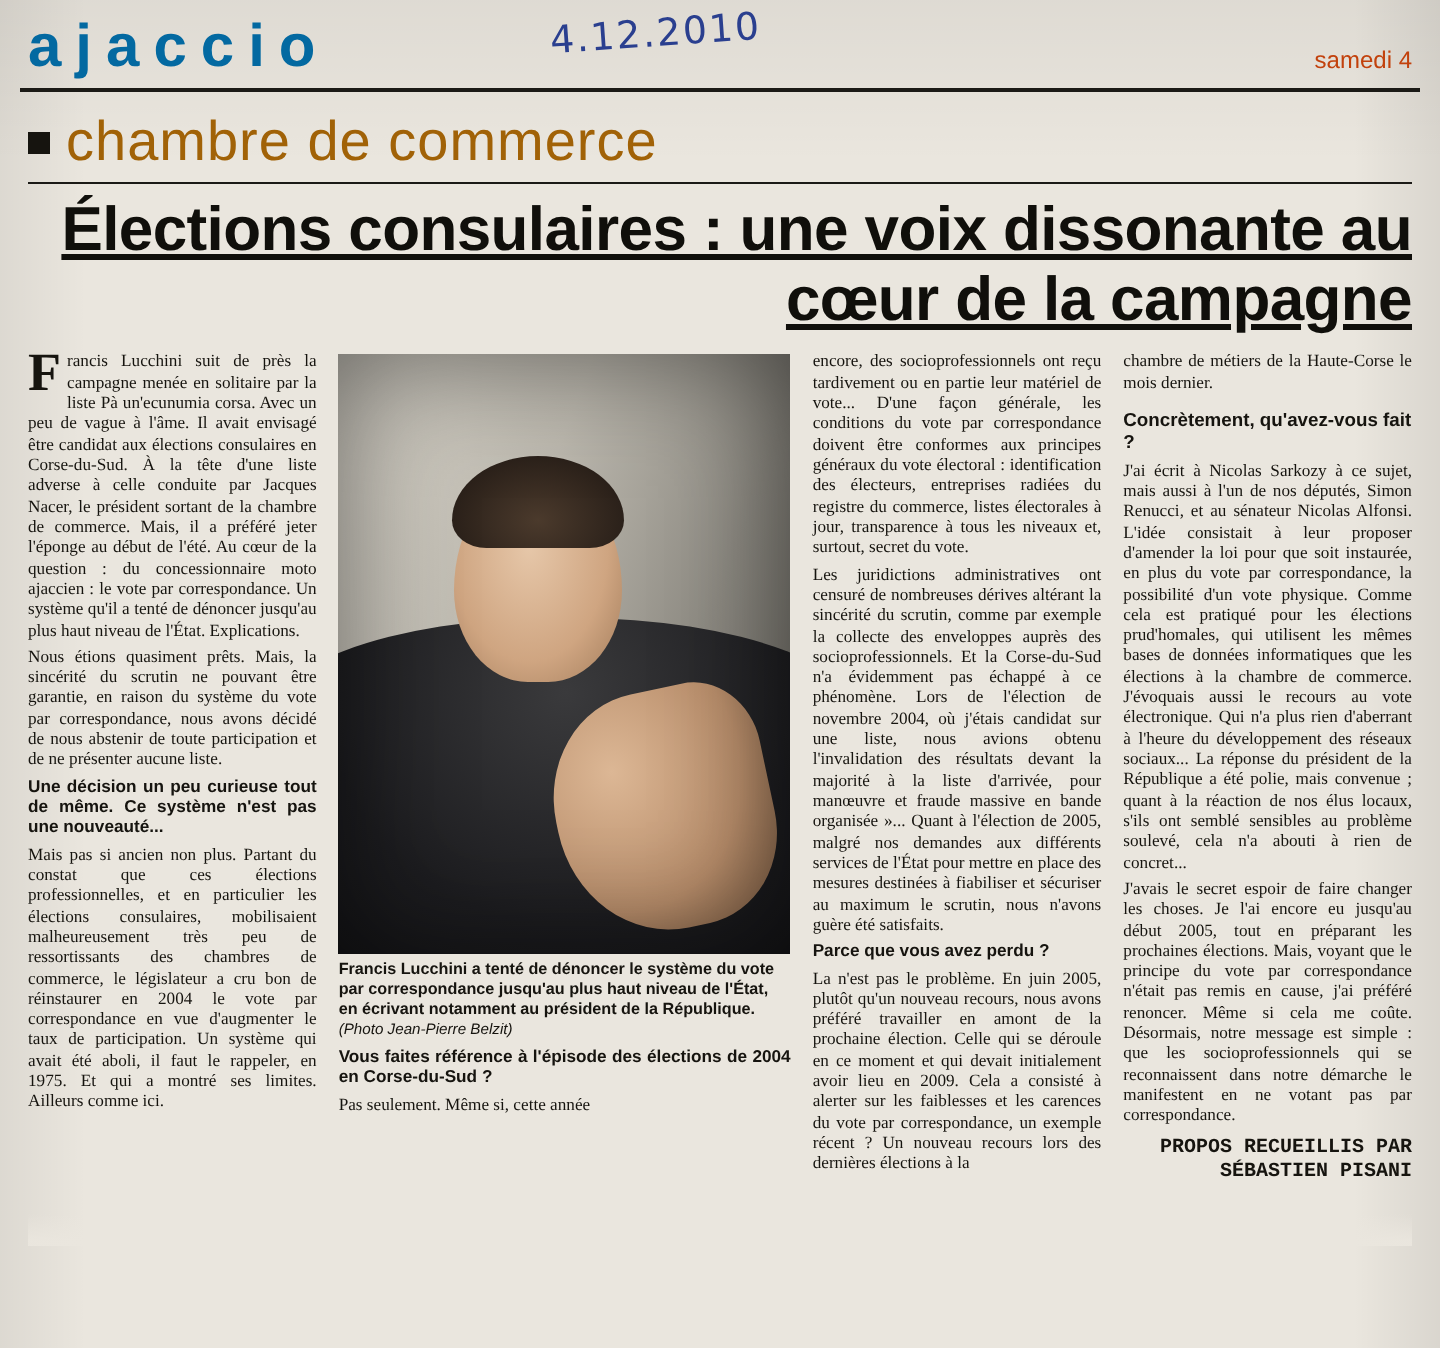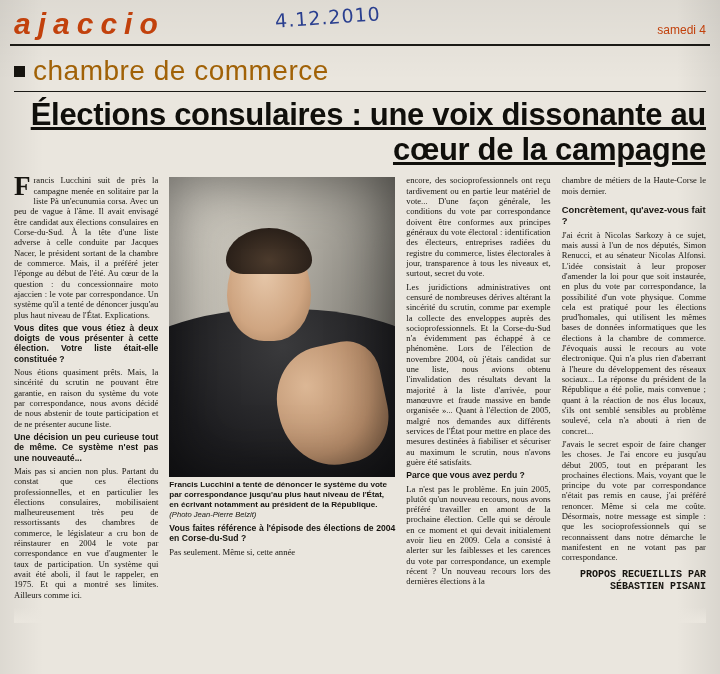--- a/index.html
+++ b/index.html
@@ -28,24 +28,23 @@
     border-bottom:2px solid #1b1a16;
     display:flex;align-items:flex-end;
     padding:0 4px 2px 4px;
     box-sizing:border-box;
   }
   .masthead-title{
     font-family:"Liberation Sans", sans-serif;
     font-weight:bold;
     font-size:30px;
     letter-spacing:7px;
-    color:#c2410c;
+    color:#0369a1;
     line-height:1;
     padding-bottom:3px;
-    font-style:italic;
   }
   .handwriting{
     position:absolute;
     left:265px;top:6px;
     font-family:"DejaVu Sans", sans-serif;
     font-size:19px;
     color:#2a3f8f;
     transform:rotate(-4deg);
     letter-spacing:1px;
   }
@@ -211,21 +210,20 @@
     <span class="sq"></span>
     <span class="rubric-label">chambre de commerce</span>
   </div>
 
   <h1 class="headline">Élections consulaires : une voix dissonante au cœur de la campagne</h1>
 
   <div class="cols">
 
     <div class="col">
       <p class="dropcap">Francis Lucchini suit de près la campagne menée en solitaire par la liste Pà un'ecunumia corsa. Avec un peu de vague à l'âme. Il avait envisagé être candidat aux élections consulaires en Corse-du-Sud. À la tête d'une liste adverse à celle conduite par Jacques Nacer, le président sortant de la chambre de commerce. Mais, il a préféré jeter l'éponge au début de l'été. Au cœur de la question : du concessionnaire moto ajaccien : le vote par correspondance. Un système qu'il a tenté de dénoncer jusqu'au plus haut niveau de l'État. Explications.</p>
-      <div class="q">Vous dites que vous étiez à deux doigts de vous présenter à cette élection. Votre liste était-elle constituée ?</div>
       <p>Nous étions quasiment prêts. Mais, la sincérité du scrutin ne pouvant être garantie, en raison du système du vote par correspondance, nous avons décidé de nous abstenir de toute participation et de ne présenter aucune liste.</p>
       <div class="q">Une décision un peu curieuse tout de même. Ce système n'est pas une nouveauté...</div>
       <p>Mais pas si ancien non plus. Partant du constat que ces élections professionnelles, et en particulier les élections consulaires, mobilisaient malheureusement très peu de ressortissants des chambres de commerce, le législateur a cru bon de réinstaurer en 2004 le vote par correspondance en vue d'augmenter le taux de participation. Un système qui avait été aboli, il faut le rappeler, en 1975. Et qui a montré ses limites. Ailleurs comme ici.</p>
       <div class="fadeout"></div>
     </div>
 
     <div class="col">
       <div class="photo-wrap">
         <div class="photo">
           <div class="bg"></div>

